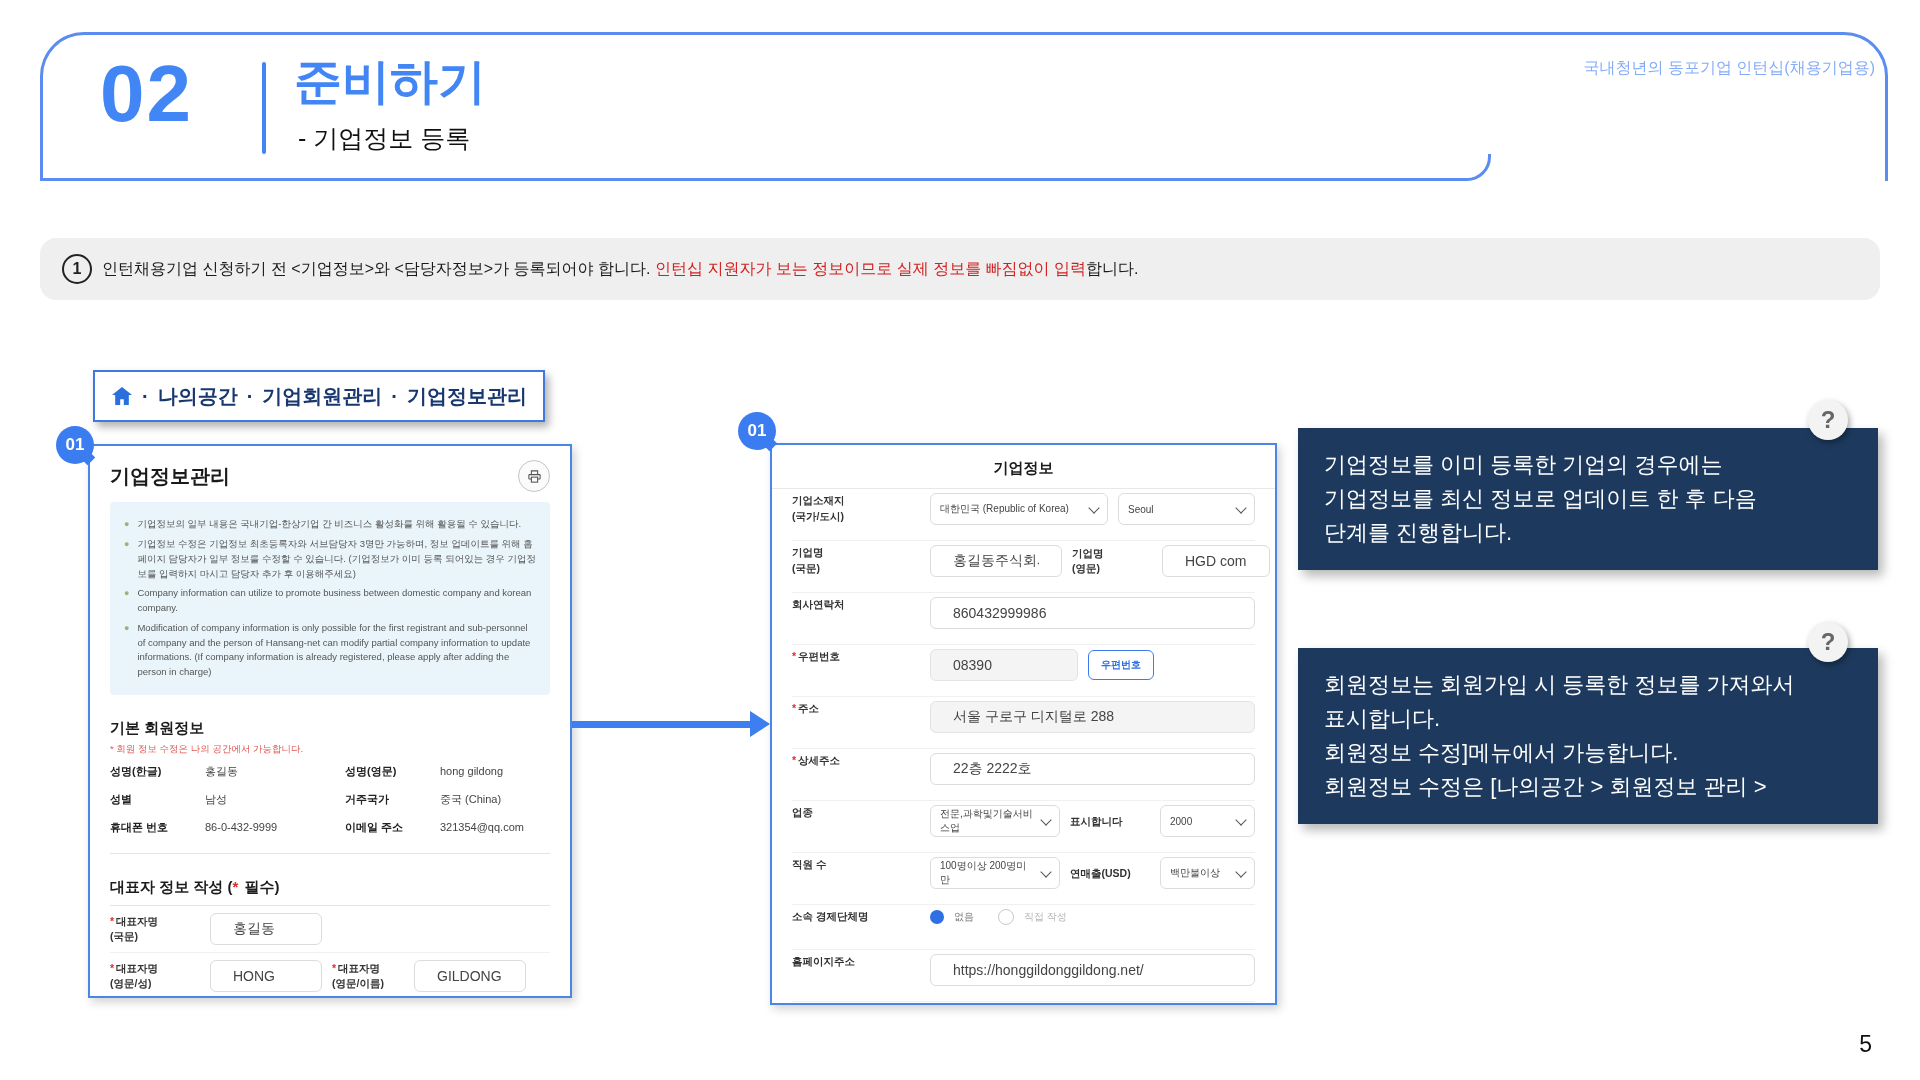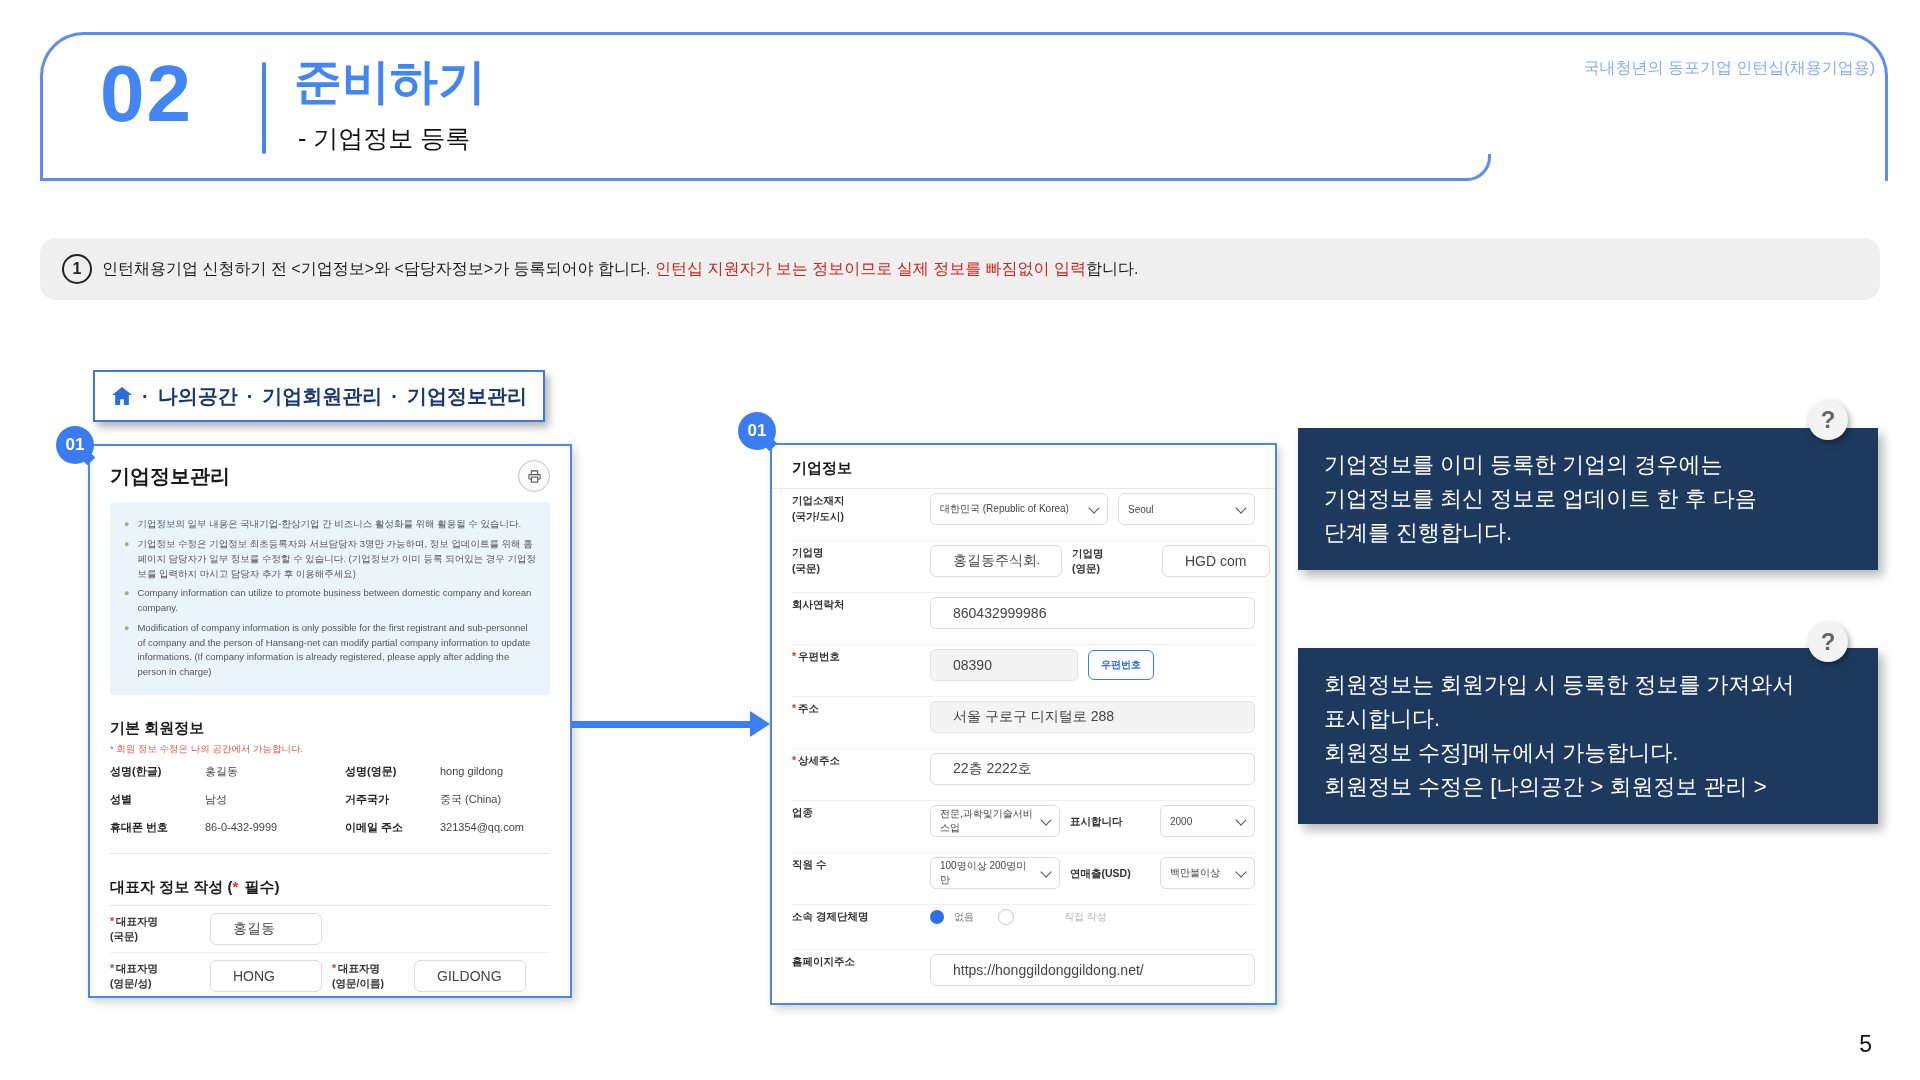--- a/index.html
+++ b/index.html
@@ -74,36 +74,36 @@
   .s-inp,.inp{height:32px;border:1px solid #dcdcdc;border-radius:6px;background:#fff;
           font-size:14px;color:#444;padding:0 22px;box-sizing:border-box;outline:none;
           font-family:Liberation Sans, sans-serif;}
   .s-inp{width:112px;}
   .sel{height:32px;border:1px solid #dcdcdc;border-radius:6px;background:#fff;display:flex;
           align-items:center;padding:0 9px;box-sizing:border-box;font-size:10px;color:#444;gap:6px;}
   .chev{width:7px;height:7px;border-right:1.6px solid #555;border-bottom:1.6px solid #555;
           transform:rotate(45deg);margin-left:auto;margin-top:-3px;flex-shrink:0;}
 
   
-  .p2-title{padding:14px 20px 10px;font-size:15px;font-weight:800;color:#1a1a1a;
-            border-bottom:1px solid #e8e8e8;}
+  .p2-title{padding:14px 28px 10px;font-size:15px;font-weight:800;color:#1a1a1a;
+            border-bottom:1px solid #e8e8e8;text-align:center;}
   .p2-body{padding:0 20px;}
   .f-row{display:flex;align-items:flex-start;min-height:43px;border-bottom:1px solid #f0f0f0;padding:4px 0;gap:20px;}
   .f-row.noline{border-bottom:none;}
   .f-lbl{width:118px;flex-shrink:0;font-size:10.5px;font-weight:700;color:#333;line-height:1.5;}
   .f-ctl{display:flex;align-items:center;gap:10px;flex:1;min-width:0;}
   .f-lbl-mid{width:80px;flex-shrink:0;font-size:10.5px;font-weight:700;color:#333;line-height:1.4;}
   .grayinp{background:#f4f4f4;border-color:#e3e3e3;}
   .wide{flex:1;}
   .btn-outline{height:30px;border:1px solid #3f7bf0;border-radius:6px;background:#fff;color:#2f6fe4;
             font-size:10px;font-weight:700;padding:0 12px;display:flex;align-items:center;cursor:pointer;}
   .radio-on{width:14px;height:14px;border-radius:50%;background:#2f6fe4;flex-shrink:0;}
   .radio-off{width:14px;height:14px;border-radius:50%;border:1px solid #c9c9c9;background:#fff;flex-shrink:0;}
   .radio-lbl{font-size:10px;color:#777;margin-right:14px;}
-  .radio-lbl.dim{color:#b5b5b5;margin-left:40px;}
+  .radio-lbl.dim{color:#b5b5b5;}
 
   
   .arrow{left:572px;top:710px;width:198px;height:28px;display:flex;align-items:center;}
   .arrow-line{flex:1;height:7px;background:#3d7ff0;}
   .arrow-head{width:0;height:0;border-top:13px solid transparent;border-bottom:13px solid transparent;
             border-left:20px solid #3d7ff0;}
 
   
   .callout{left:1298px;width:580px;background:#1d3a5e;color:#fff;padding:20px 26px;
             box-sizing:border-box;font-size:22px;line-height:1.55;box-shadow:5px 6px 10px rgba(0,0,0,.28);}

